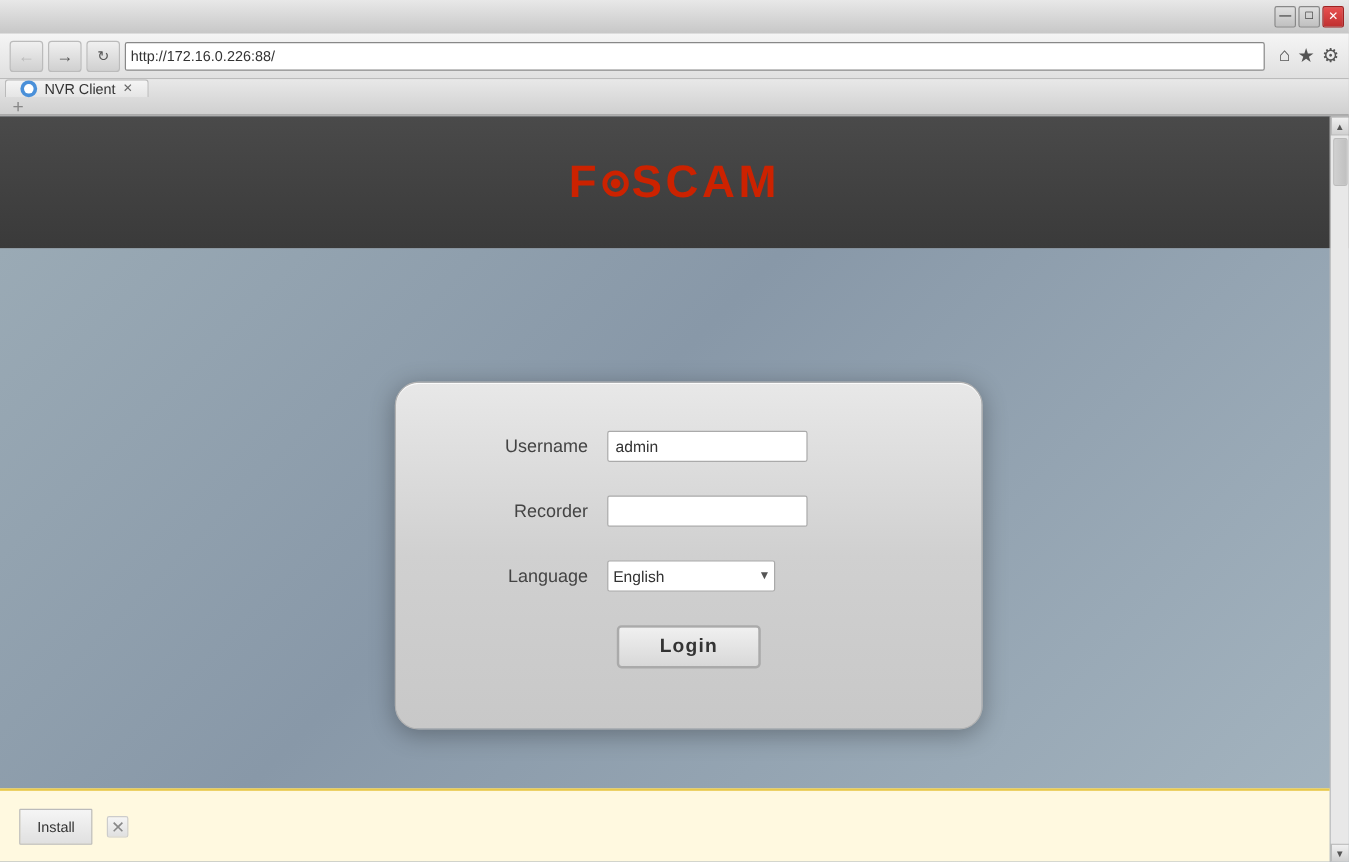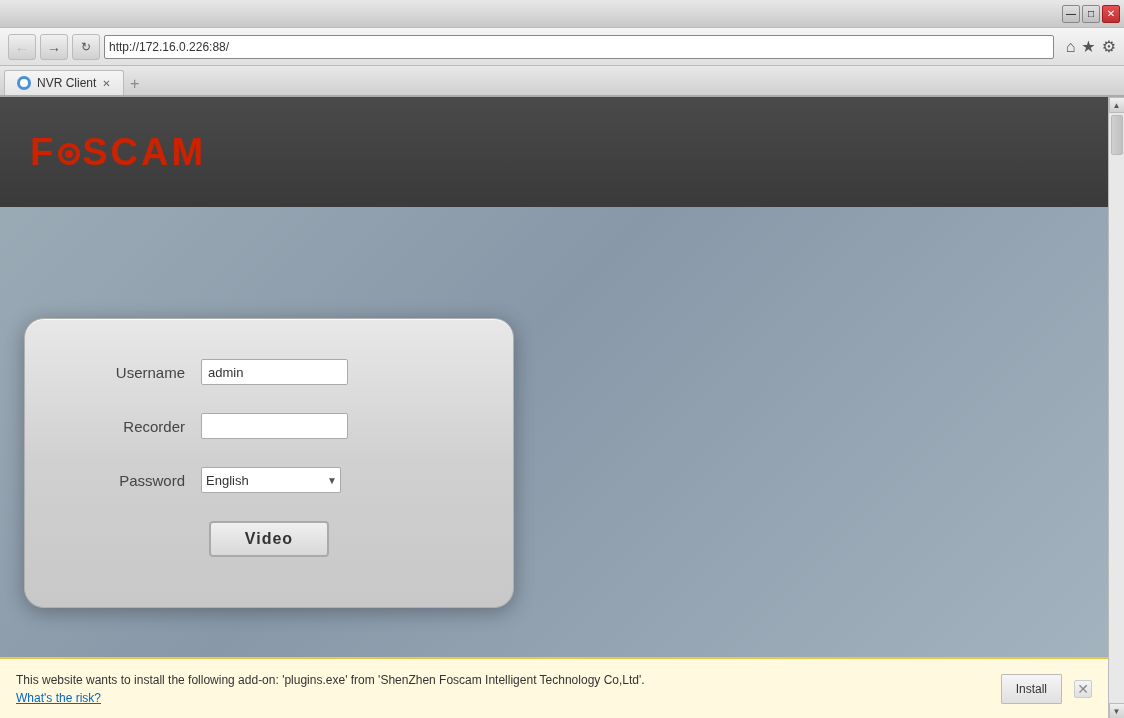--- a/index.html
+++ b/index.html
@@ -102,23 +102,24 @@
     .nav-icon {
       font-size: 16px;
       color: #555;
       cursor: pointer;
     }
 
     .tab-bar {
       height: 30px;
       background: linear-gradient(to bottom, #e8e8e8, #d0d0d0);
       display: flex;
-      align-items: flex-end;
+      align-items: flex-start;
       padding: 0 4px;
       border-bottom: 1px solid #aaa;
+      flex-direction: column;
     }
 
     .tab {
       height: 25px;
       padding: 0 12px;
       background: linear-gradient(to bottom, #f5f5f5, #e5e5e5);
       border: 1px solid #bbb;
       border-bottom: none;
       border-radius: 3px 3px 0 0;
       display: flex;
@@ -167,41 +168,41 @@
     }
 
     
     .app-header {
       width: 100%;
       height: 110px;
       background: linear-gradient(to bottom, #4a4a4a, #3a3a3a);
       display: flex;
       align-items: center;
       padding: 18px 30px;
-      justify-content: space-between;
+      justify-content: center;
     }
 
     .logo {
       display: flex;
       align-items: center;
     }
 
     .app-title {
       font-size: 32px;
       color: #c8c8c8;
       font-weight: normal;
       letter-spacing: 1px;
     }
 
     
     .main-area {
       flex: 1;
       display: flex;
       align-items: center;
-      justify-content: flex-start;
+      justify-content: center;
       background: linear-gradient(135deg, #9aaab5 0%, #8898a8 40%, #a5b5c0 100%);
       padding-left: 24px;
     }
 
     
     .login-card {
       width: 490px;
       background: linear-gradient(to bottom, #e8e8e8, #d0d0d0, #c8c8c8);
       border-radius: 20px;
       padding: 40px 60px 50px;
@@ -217,21 +218,21 @@
 
     .form-label {
       width: 100px;
       text-align: right;
       margin-right: 16px;
       font-size: 15px;
       color: #444;
     }
 
     .form-input {
-      width: 147px;
+      width: 167px;
       height: 26px;
       border: 1px solid #aaa;
       border-radius: 2px;
       padding: 0 6px;
       font-size: 13px;
       background: white;
       color: #333;
     }
 
     .form-select {
@@ -438,50 +439,46 @@
         <label class="form-label">Username</label>
         <input class="form-input" type="text" value="admin" style="">
       </div>
 
       <div class="form-row">
         <label class="form-label">Recorder</label>
         <input class="form-input" type="password" value="" style="">
       </div>
 
       <div class="form-row">
-        <label class="form-label">Password</label>
+        <label class="form-label">Language</label>
         <div class="select-wrapper">
           <select class="form-select">
             <option value="English">English</option>
             <option value="Chinese">Chinese</option>
             <option value="French">French</option>
             <option value="German">German</option>
             <option value="Spanish">Spanish</option>
           </select>
           <span class="select-arrow">▼</span>
         </div>
       </div>
 
       <div class="login-btn-row">
-        <button class="login-btn">Video</button>
+        <button class="login-btn">Login</button>
       </div>
 
     </div>
   </div>
 
   <div class="scrollbar">
     <div class="scroll-arrow">▲</div>
     <div class="scroll-track">
       <div class="scroll-thumb"></div>
     </div>
     <div class="scroll-arrow">▼</div>
   </div>
 
   <div class="notification-bar">
-    <div class="notif-text">
-      <span>This website wants to install the following add-on: 'plugins.exe' from 'ShenZhen Foscam Intelligent Technology Co,Ltd'.</span><br>
-      <a class="notif-link">What's the risk?</a>
-    </div>
     <button class="install-btn">Install</button>
     <div class="notif-close">✕</div>
   </div>
 
 </div>
 
 </body></html>

